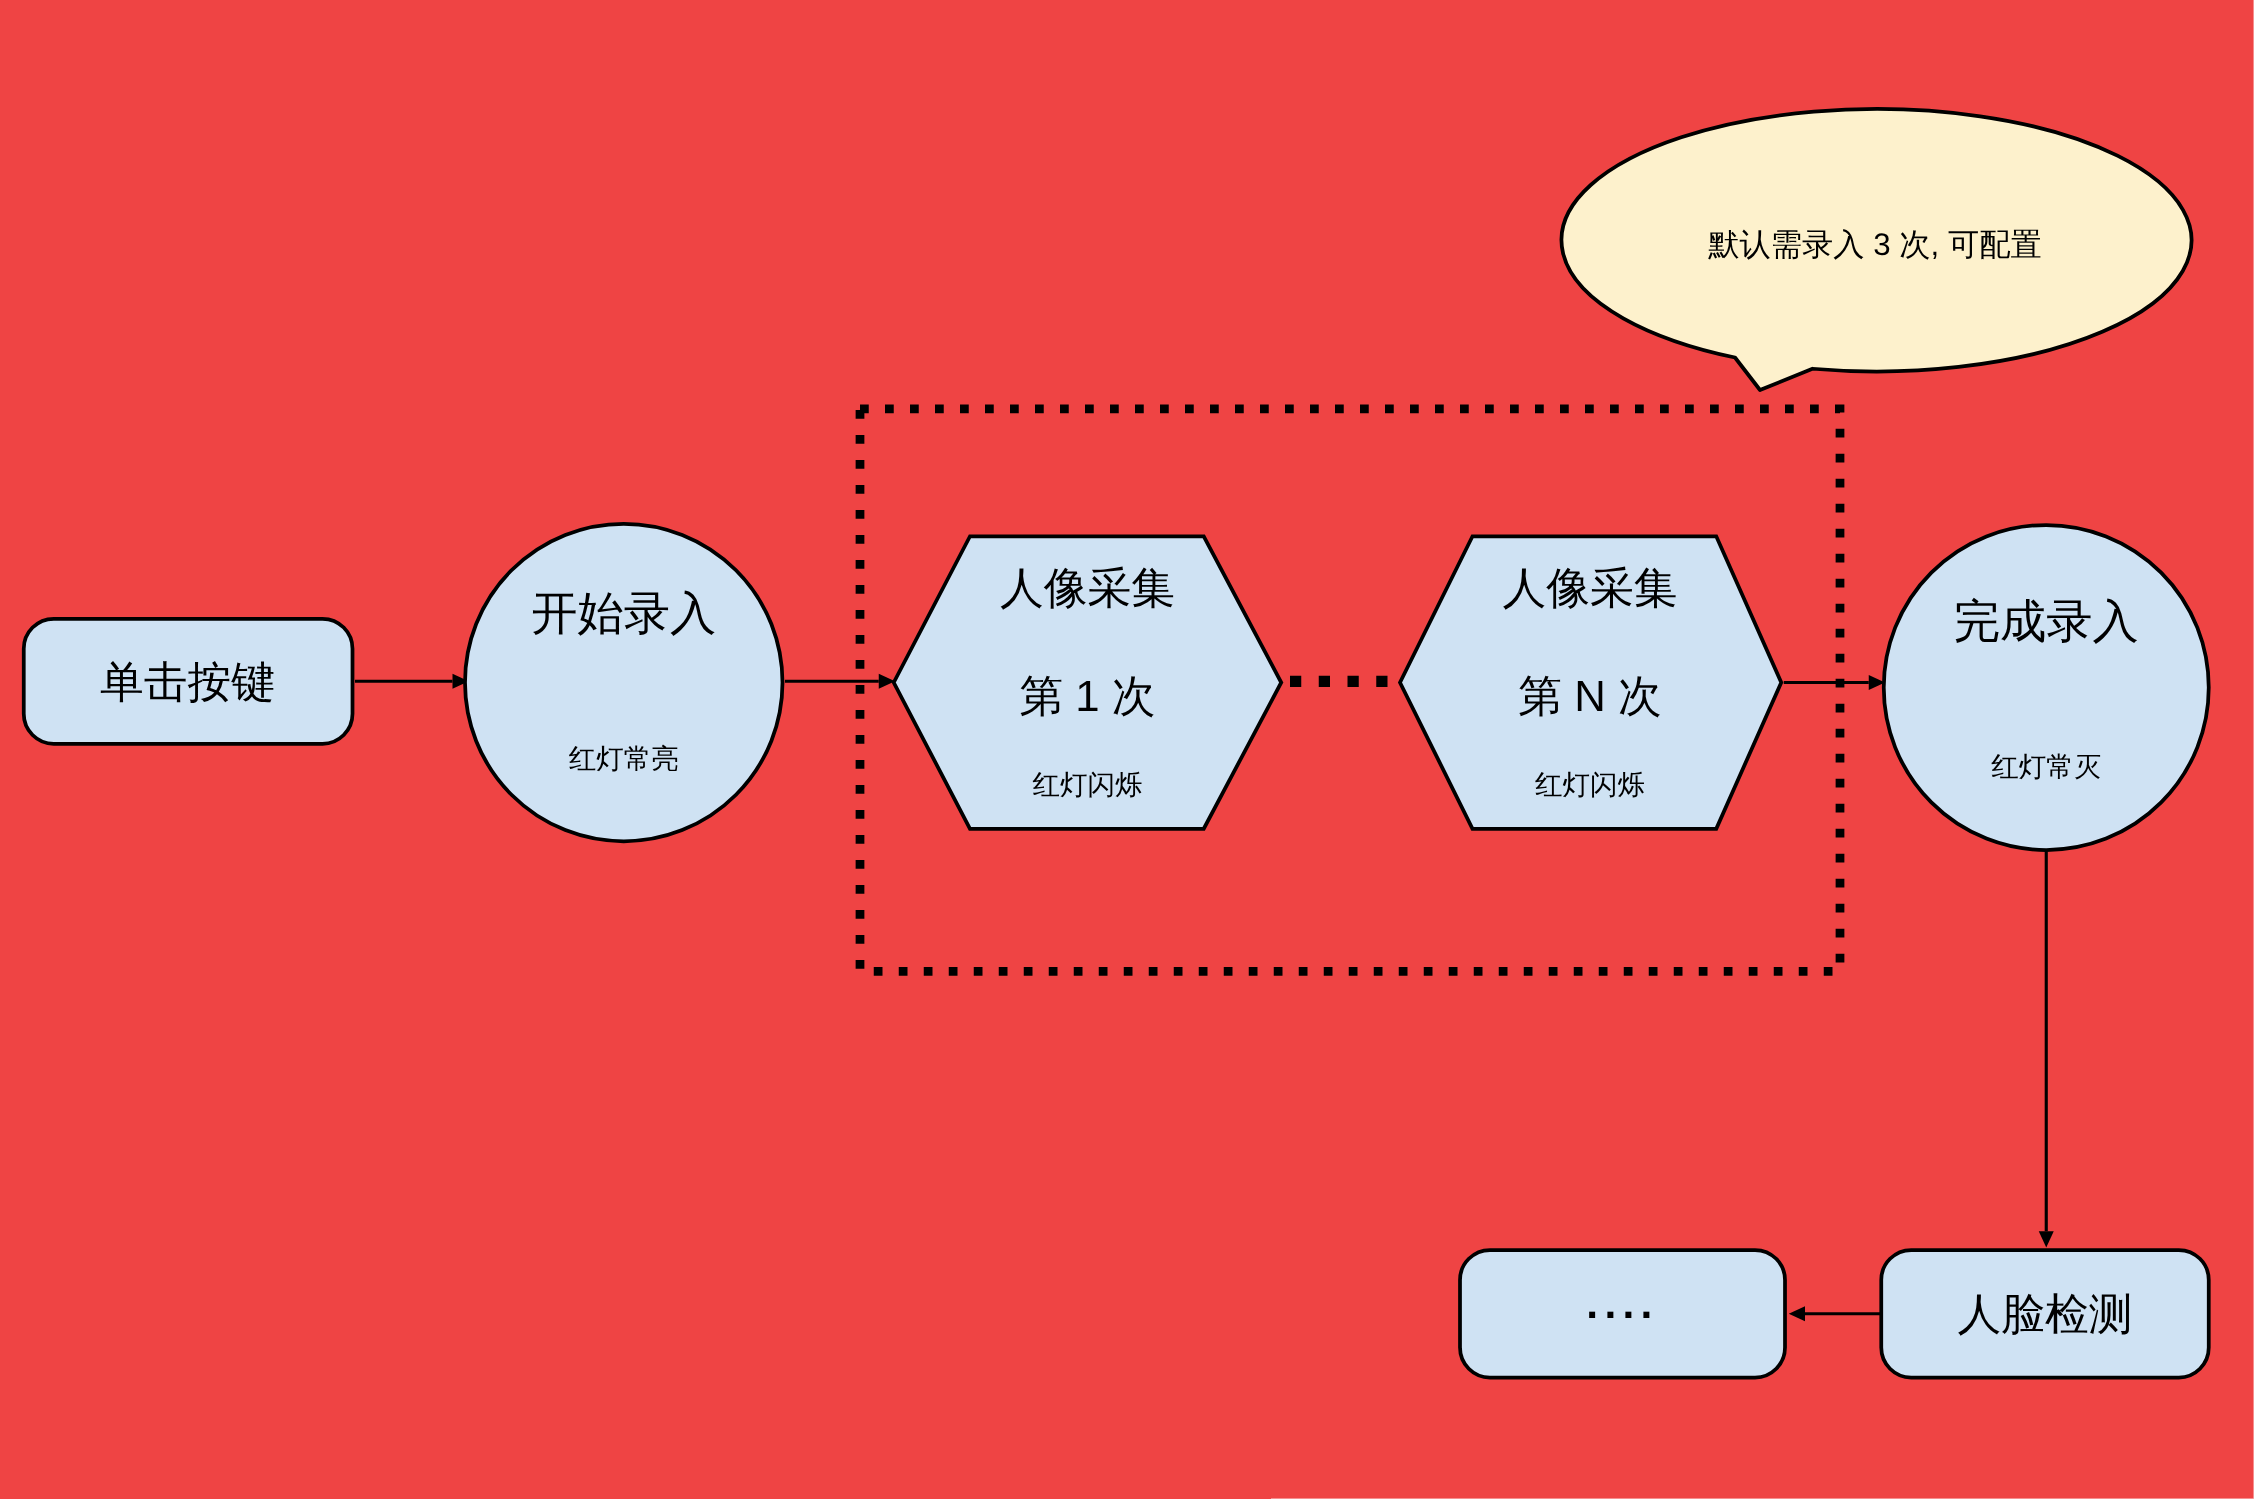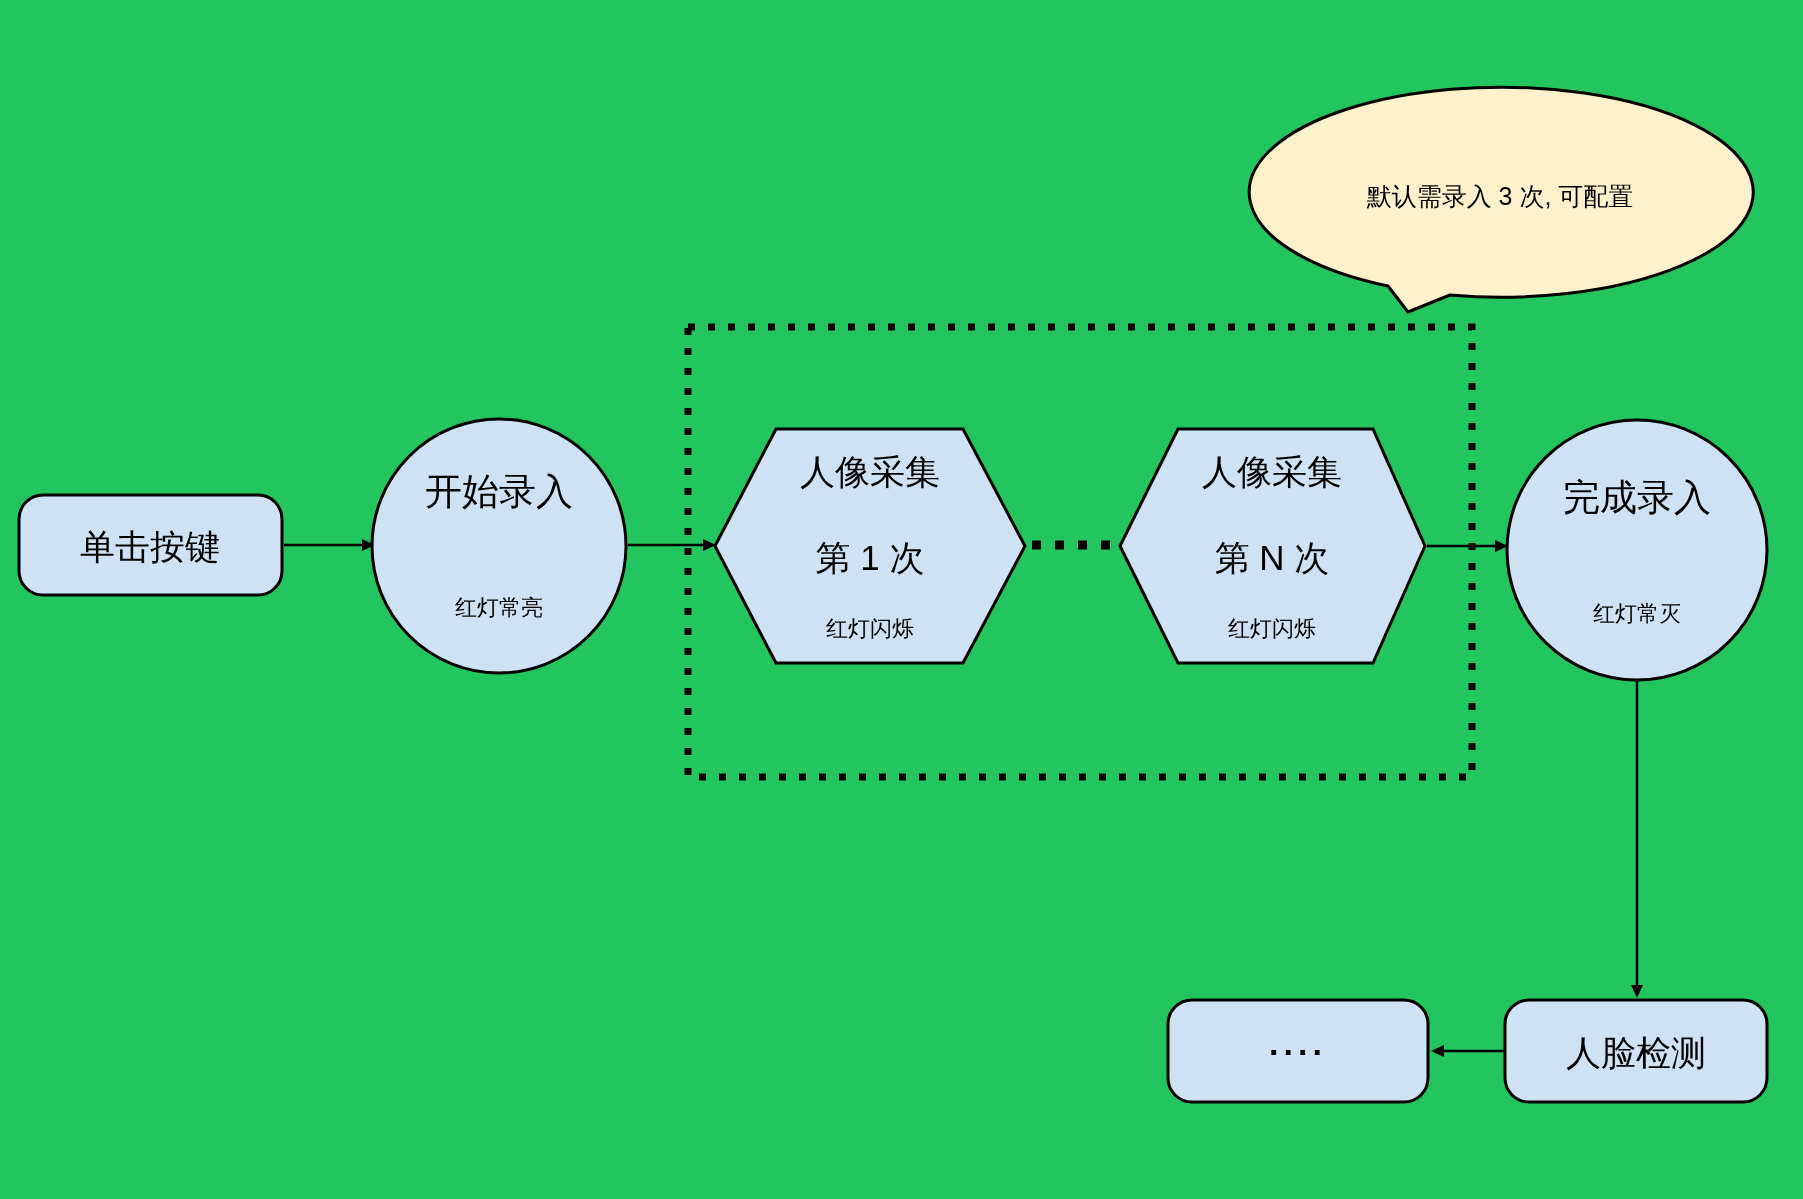--- a/index.html
+++ b/index.html
@@ -4,21 +4,21 @@
 <style>
   html, body {
     margin: 0;
     padding: 0;
     background: #ffffff;
   }
   .canvas {
     position: relative;
     width: 1803px;
     height: 1199px;
-    background: #22c55e;
+    background: #ef4444;
     font-family: "Liberation Sans", "DejaVu Sans", sans-serif;
     overflow: hidden;
   }
   svg { display: block; }
   text {
     font-family: "Liberation Sans", "DejaVu Sans", sans-serif;
     fill: #000000;
   }
   .label-main  { font-size: 35px; }
   .label-big   { font-size: 37px; }

